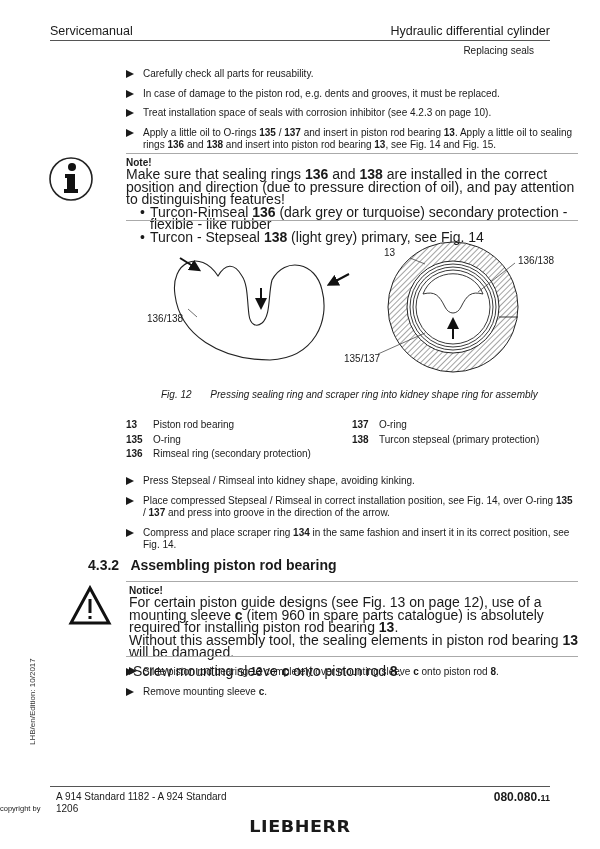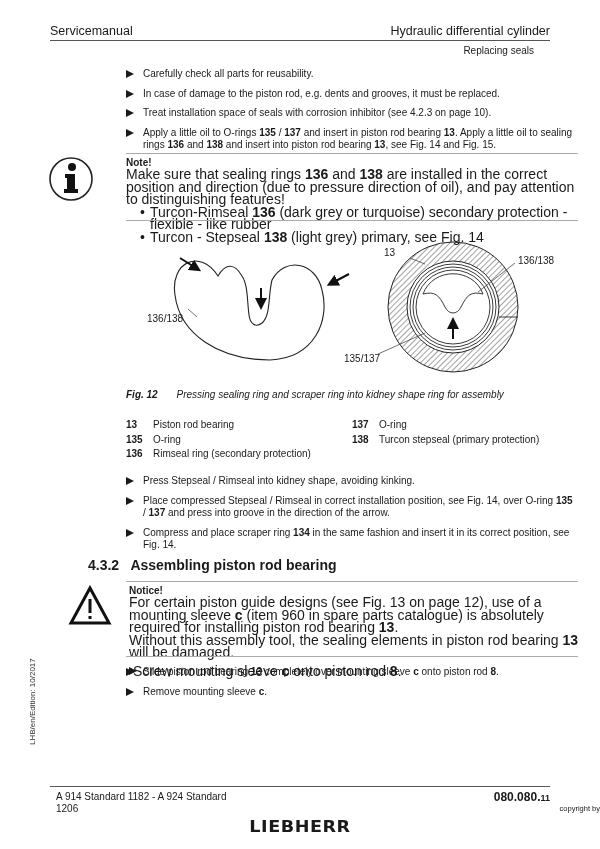--- a/index.html
+++ b/index.html
@@ -24,37 +24,37 @@
 
   
   .note-title { font-weight:bold; font-size:10px; }
   .note-body { font-size:14px; line-height:12.5px; }
   .sub-bullets { margin:0; padding-left:14px; list-style:none; }
   .sub-bullets li { position:relative; padding-left:10px; }
   .sub-bullets li::before { content:"•"; position:absolute; left:0; }
 
   
   .fig-cap { left:126px; top:389px; font-size:10px; font-style:italic; }
-  .fig-cap .fn { font-weight:bold; margin-right:16px; }
+  .fig-cap .fn { font-weight:normal; margin-right:16px;margin-left:35px; }
   .legend { font-size:10px; line-height:14.5px; }
   .legend .row { display:flex; }
   .legend .num { width:27px; font-weight:bold; }
 
   .sec-head { left:88px; top:557px; font-size:14px; font-weight:bold; }
   .sec-head .secno { display:inline-block; width:39px; }
 
   .side-text { left:28px; top:745px; transform-origin:left top; transform:rotate(-90deg);
                font-size:8px; color:#333; white-space:nowrap; }
 
   
   .foot-rule { left:50px; width:500px; top:786px; height:0; border-top:1.5px solid #555; }
   .foot-left { left:56px; top:791px; font-size:10px; line-height:12px; }
   .foot-right { right:50px; top:790px; font-size:12px; font-weight:bold; }
   .foot-right small { font-size:9px; }
-  .foot-copy { left:0; width:600px; text-align:right; top:804px; font-size:7.5px; }
+  .foot-copy { left:0; width:600px; text-align:left; top:804px; font-size:7.5px; }
   .foot-logo { left:0; width:600px; text-align:center; top:817px; font-size:16px; font-weight:900;
                letter-spacing:0.5px; font-family:"DejaVu Sans", sans-serif; transform:scaleX(1.1); }
 </style>
 </head>
 <body>
 
 <div class="abs hdr-left">Servicemanual</div>
 <div class="abs hdr-right">Hydraulic differential cylinder</div>
 <div class="abs hdr-rule"></div>
 <div class="abs hdr-sub">Replacing seals</div>

